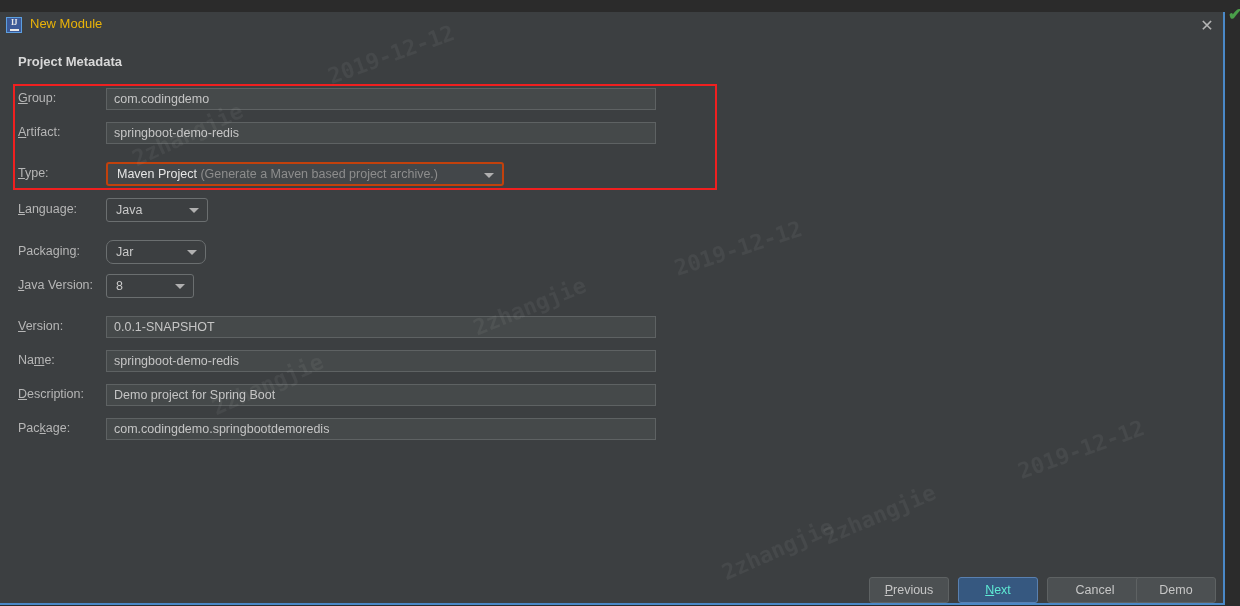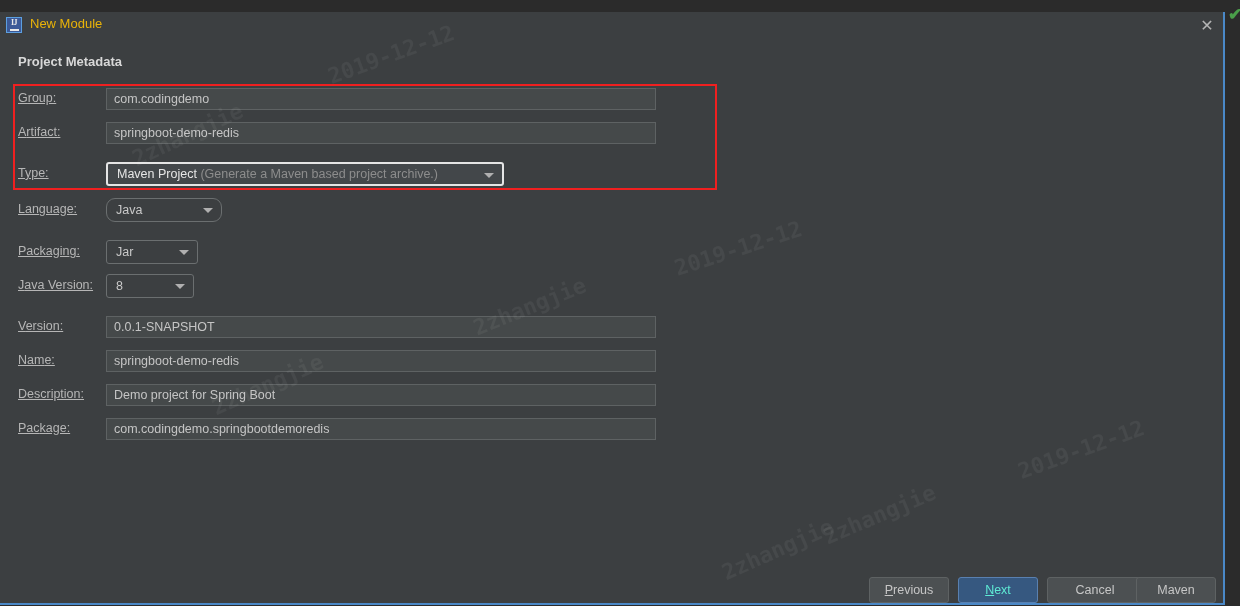--- a/index.html
+++ b/index.html
@@ -91,21 +91,20 @@
   }
 
   
   .row { position: absolute; left: 18px; }
   .row-label {
     position: absolute;
     left: 0; top: 0;
     font-size: 12.5px;
     color: #b6b6b6;
     white-space: nowrap;
-    text-decoration: underline;
   }
   .row-label u { text-decoration: underline; }
 
   .txtfield {
     position: absolute;
     left: 88px;
     height: 22px;
     width: 550px;
     background: #45494a;
     border: 1px solid #5e6263;
@@ -132,21 +131,21 @@
   }
   .combo .arrow {
     position: absolute;
     right: 8px; top: 9px;
     width: 0; height: 0;
     border-left: 5px solid transparent;
     border-right: 5px solid transparent;
     border-top: 5px solid #b0b0b0;
   }
   .combo.focused {
-    border: 2px solid #e5e5e5;
+    border: 2px solid #c2410c;
     background: #43474a;
     color: #e6e6e6;
     line-height: 20px;
   }
   .combo .hint { color: #8d8d8d; }
 
   
   #red-box {
     position: absolute;
     left: 13px; top: 72px;
@@ -210,25 +209,25 @@
       <div class="row" style="top: 110px;">
         <div class="row-label" style="top: 3px;"><u>A</u>rtifact:</div>
         <input type="text" class="txtfield" value="springboot-demo-redis" style="">
       </div>
       <div class="row" style="top: 150px;">
         <div class="row-label" style="top: 4px;"><u>T</u>ype:</div>
         <div class="combo focused" style="width: 398px;"><span>Maven Project</span><span class="hint"> (Generate a Maven based project archive.)</span><span class="arrow"></span></div>
       </div>
       <div class="row" style="top: 186px;">
         <div class="row-label" style="top: 4px; text-align: right;"><u>L</u>anguage:</div>
-        <div class="combo" style="width: 116px; border-radius: 9px;"><span>Java</span><span class="arrow"></span></div>
+        <div class="combo" style="width: 102px;"><span>Java</span><span class="arrow"></span></div>
       </div>
       <div class="row" style="top: 228px;">
         <div class="row-label" style="top: 4px;">Packagin<u>g</u>:</div>
-        <div class="combo" style="width: 92px;"><span>Jar</span><span class="arrow"></span></div>
+        <div class="combo" style="width: 100px; border-radius: 7px;"><span>Jar</span><span class="arrow"></span></div>
       </div>
       <div class="row" style="top: 262px;">
         <div class="row-label" style="top: 4px;"><u>J</u>ava Version:</div>
         <div class="combo" style="width: 88px;"><span>8</span><span class="arrow"></span></div>
       </div>
       <div class="row" style="top: 304px;">
         <div class="row-label" style="top: 3px;"><u>V</u>ersion:</div>
         <input type="text" class="txtfield" value="0.0.1-SNAPSHOT" style="">
       </div>
       <div class="row" style="top: 338px;">
@@ -244,21 +243,21 @@
         <input type="text" class="txtfield" value="com.codingdemo.springbootdemoredis" style="">
       </div>
     </div>
 
   <div id="red-box"></div>
 
   <div id="button-bar">
       <button class="btn" style="left: 869px; top: 565px; width: 80px;"><u>P</u>revious</button>
       <button class="btn primary" style="left: 958px; top: 565px; width: 80px;"><u>N</u>ext</button>
       <button class="btn" style="left: 1047px; top: 565px; width: 96px;">Cancel</button>
-      <button class="btn" style="left: 1136px; top: 565px; width: 80px;">Maven</button>
+      <button class="btn" style="left: 1136px; top: 565px; width: 80px;">Demo</button>
     </div>
 
   <div id="watermark-layer">
       <div class="wm" style="left: 325px; top: 30px; font-size: 22px; transform: rotate(-20deg);">2019-12-12</div>
       <div class="wm" style="left: 128px; top: 110px; font-size: 22px; transform: rotate(-25deg);">2zhangjie</div>
       <div class="wm" style="left: 672px; top: 224px; font-size: 22px; transform: rotate(-18deg);">2019-12-12</div>
       <div class="wm" style="left: 470px; top: 282px; font-size: 22px; transform: rotate(-22deg);">2zhangjie</div>
       <div class="wm" style="left: 208px; top: 360px; font-size: 22px; transform: rotate(-24deg);">2zhangjie</div>
       <div class="wm" style="left: 1015px; top: 425px; font-size: 22px; transform: rotate(-20deg);">2019-12-12</div>
       <div class="wm" style="left: 820px; top: 490px; font-size: 22px; transform: rotate(-23deg);">2zhangjie</div>

